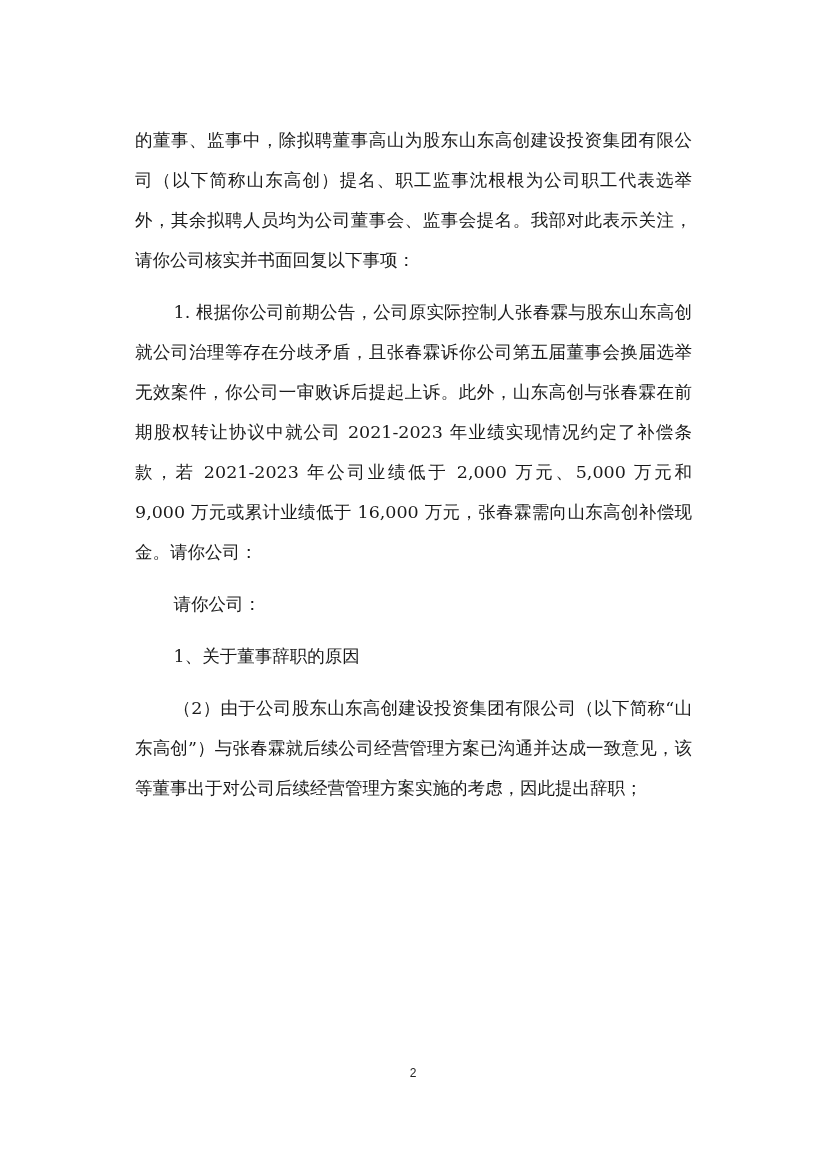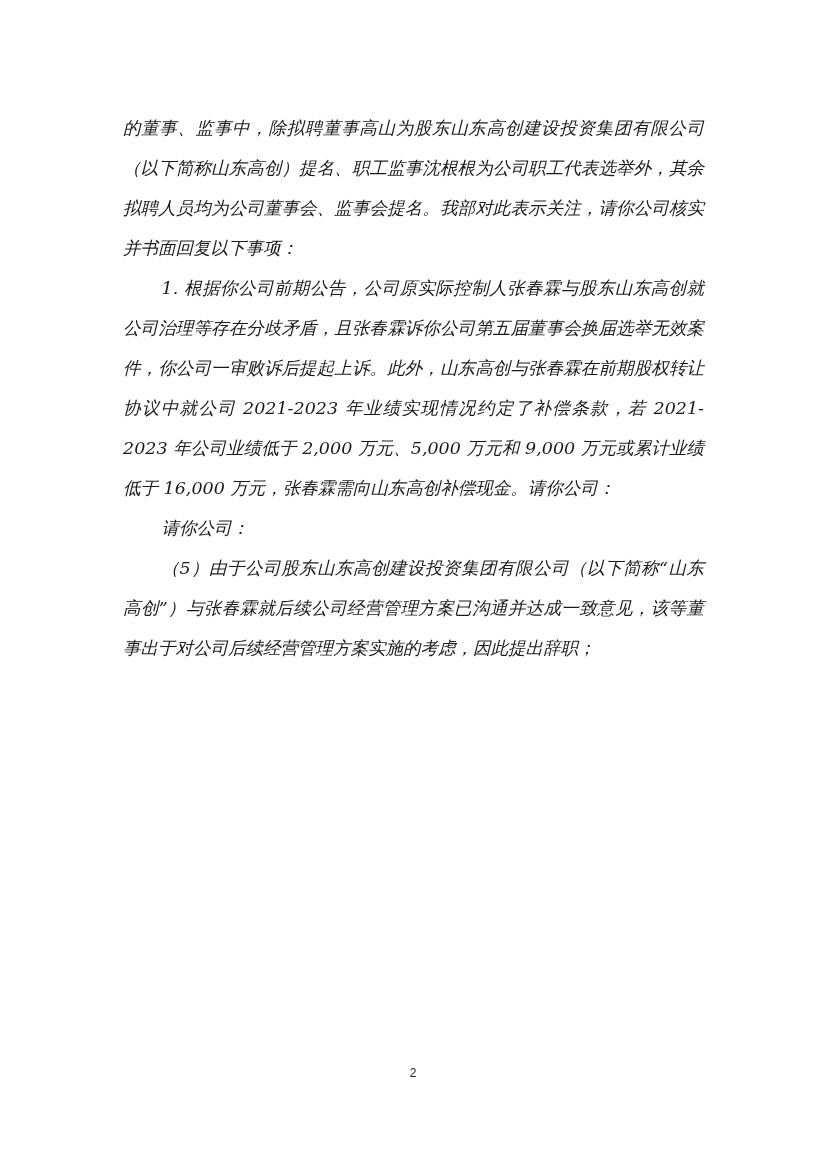--- a/index.html
+++ b/index.html
@@ -9,32 +9,33 @@
     background: #ffffff;
   }
   .content {
     position: absolute; left: 123px; top: 108px; width: 581px;
     font-family: "DejaVu Serif", "Liberation Serif", serif;
     font-size: 17.5px; color: #1a1a1a;
     line-height: 40px;
     text-align: justify;
     text-justify: inter-character;
   }
-  .content p { margin: 0; font-style: italic; }
+  .content p { margin: 12px; }
   .indent { text-indent: 2.2em; }
   .page-number {
     position: absolute; left: 0; width: 826px; top: 1066px;
     text-align: center;
     font-family: "Liberation Sans", sans-serif; font-size: 12px; color: #222;
   }
 </style>
 </head>
 <body>
 
 <div class="page">
   <div class="content">
     <p>的董事、监事中，除拟聘董事高山为股东山东高创建设投资集团有限公司（以下简称山东高创）提名、职工监事沈根根为公司职工代表选举外，其余拟聘人员均为公司董事会、监事会提名。我部对此表示关注，请你公司核实并书面回复以下事项：</p>
     <p class="indent">1. 根据你公司前期公告，公司原实际控制人张春霖与股东山东高创就公司治理等存在分歧矛盾，且张春霖诉你公司第五届董事会换届选举无效案件，你公司一审败诉后提起上诉。此外，山东高创与张春霖在前期股权转让协议中就公司 2021-2023 年业绩实现情况约定了补偿条款，若 2021-2023 年公司业绩低于 2,000 万元、5,000 万元和 9,000 万元或累计业绩低于 16,000 万元，张春霖需向山东高创补偿现金。请你公司：</p>
     <p class="indent">请你公司：</p>
-    <p class="indent">（5）由于公司股东山东高创建设投资集团有限公司（以下简称“山东高创”）与张春霖就后续公司经营管理方案已沟通并达成一致意见，该等董事出于对公司后续经营管理方案实施的考虑，因此提出辞职；</p>
+    <p class="indent">1、关于董事辞职的原因</p>
+    <p class="indent">（2）由于公司股东山东高创建设投资集团有限公司（以下简称“山东高创”）与张春霖就后续公司经营管理方案已沟通并达成一致意见，该等董事出于对公司后续经营管理方案实施的考虑，因此提出辞职；</p>
   </div>
   <div class="page-number">2</div>
 </div>
 
 </body></html>

